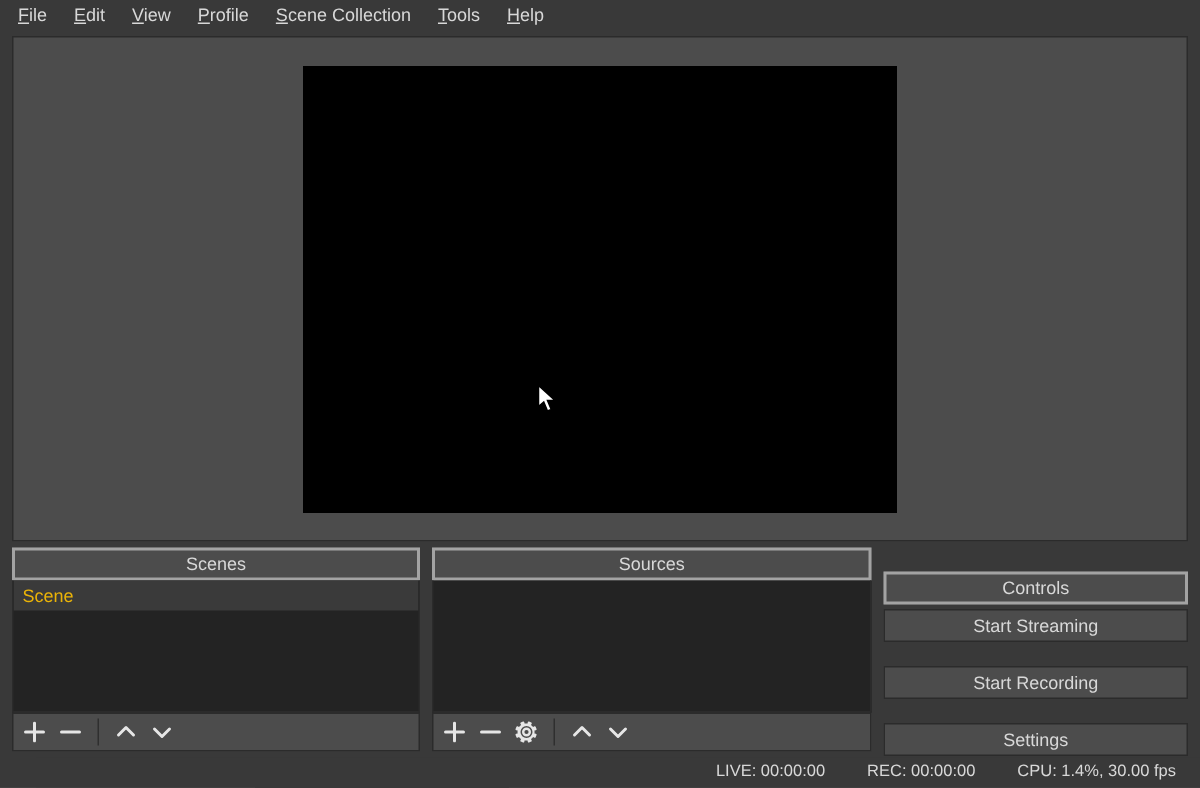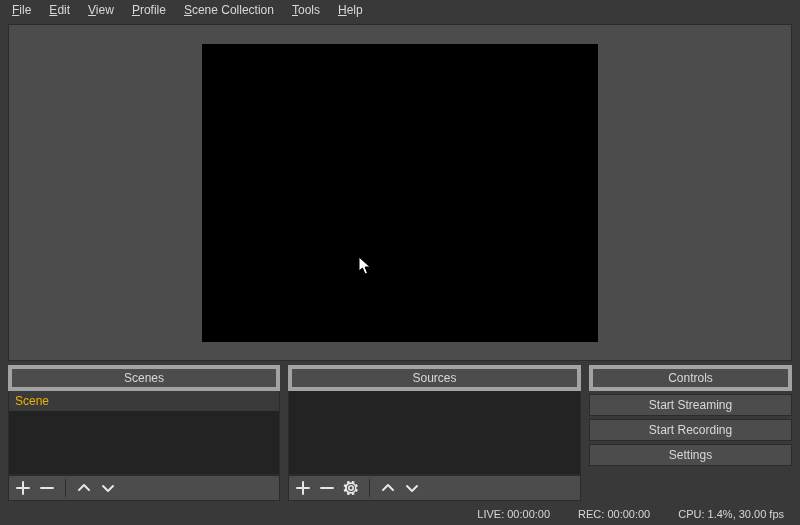--- a/index.html
+++ b/index.html
@@ -58,24 +58,24 @@
     padding: 0 8px 4px 8px;
     height: 140px;
   }
   .panel {
     display: flex;
     flex-direction: column;
     min-width: 0;
   }
   .panel.scenes  { width: 272px; }
   .panel.sources { width: 293px; }
-  .panel.controls{ flex: 1; }
+  .panel.controls{ flex: 1; margin-top: 16px; }
   .panel-header {
     background: #4c4c4c;
-    border: 4px solid #a3a3a3;
+    border: 2px solid #a3a3a3;
     text-align: center;
     padding: 2px 0;
     font-size: 12px;
   }
   .panel-body {
     flex: 1;
     background: #232323;
     border: 1px solid #2b2b2b;
     border-top: none;
     position: relative;
@@ -111,21 +111,21 @@
     width: 1px;
     height: 18px;
     background: #2f2f2f;
     margin: 0 4px;
   }
   
   .controls-btns {
     flex: 1;
     display: flex;
     flex-direction: column;
-    gap: 3px;
+    gap: 16px;
     padding-top: 3px;
   }
   .ctrl-btn {
     background: #4c4c4c;
     border: 1px solid #2b2b2b;
     text-align: center;
     padding: 3px 0;
     font-size: 12px;
     cursor: default;
   }

